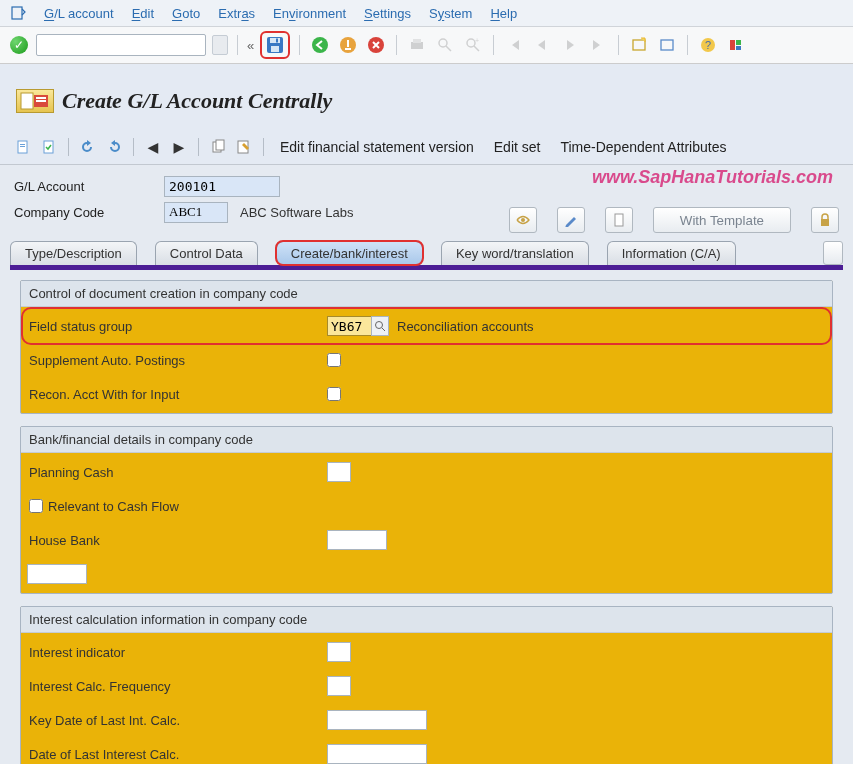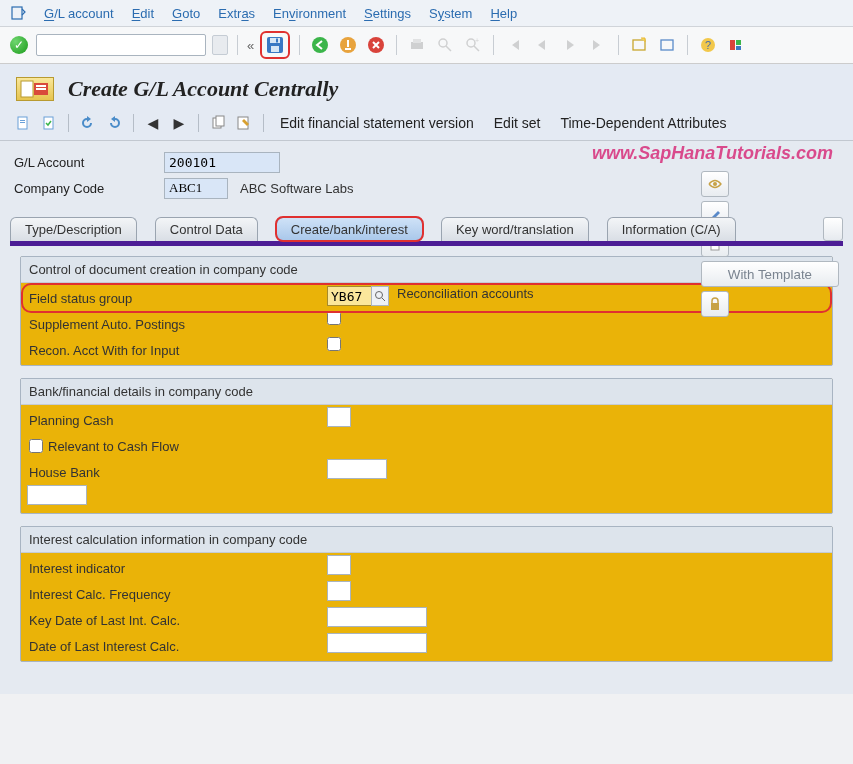--- a/index.html
+++ b/index.html
@@ -50,21 +50,21 @@
   .toolbar .dd { width:16px; height:20px; background:#e8ebef; border:1px solid #c5ccd4; border-radius:2px;}
   .toolbar .sep { width:1px; height:20px; background:#c8cdd3; margin:0 3px; }
   .toolbar .laquo { color:#666; font-size:13px; }
   .save-highlight {
     border:2px solid #e03030; border-radius:6px; padding:1px 2px;
   }
   .floppy-icon svg { display:block; }
   .tb-dim { opacity:0.35; }
 
   
-  .title-area { display:flex; align-items:center; gap:14px; padding: 12px 16px; background:#e4eaf3;text-align:right;}
+  .title-area { display:flex; align-items:center; gap:8px; padding: 24px 16px; background:#e4eaf3;text-align:right;}
   .title-icon {
     width:38px;height:24px;background:linear-gradient(#f9e79a,#e6c44f);
     border:1px solid #b89a30; display:flex;align-items:center;justify-content:center;
     font-size:10px;
   }
   .title-text { font-family: Georgia, serif; font-style: italic; font-weight: bold; font-size: 22px; color:#222;}
 
   
   .subbar {
     background:#e4eaf3; border-bottom:1px solid #c2c8d0;
@@ -78,21 +78,21 @@
   
   .header-fields { padding:8px 14px 6px; background:#e5eaf1; position:relative;}
   .hf-row { display:flex; align-items:center; height:26px;}
   .hf-label { width:150px; color:#222;}
   .hf-input {
     border:1px solid #a9b4bf; background:#d9e6f7;
     height:21px; padding:0 4px; font-family:monospace; font-size:13px;
     width:116px;
   }
   .hf-desc { margin-left:12px; }
-  .hf-actions { position:absolute; right:14px; top:30px; display:flex; gap:4px;flex-direction:column;}
+  .hf-actions { position:absolute; right:14px; top:42px; display:flex; gap:20px;}
   .sq-btn {
     width:28px; height:26px; border:1px solid #b0b8c0; border-radius:3px;
     background:linear-gradient(#fff,#e8ecf0); display:flex;align-items:center;justify-content:center;
   }
   .with-template {
     height:26px; padding:0 26px; border:1px solid #b0b8c0; border-radius:3px;
     background:linear-gradient(#fff,#e8ecf0); color:#7a8490;
   }
   .watermark {
     position:absolute; right:20px; top:2px; color:#d94a8c; font-weight:bold;
@@ -130,21 +130,21 @@
     border:1px solid #a8b4c2; border-radius:2px;
     margin-bottom:12px; background:#eab308;
   }
   .group-title {
     border-bottom:1px solid #c5ccd4;
     padding:5px 8px; background:#dde4ec;
     font-size:13px;
   }
   .group-body { padding:2px 6px;}
   .fld-row {
-    display:flex; height:26px;
+    display:flex; align-items:center; height:34px;
   }
   .fld-label { width:300px; padding-left:2px; display:flex; align-items:center; gap:4px;}
   .fld-input {
     border:1px solid #a9b4bf; background:#fff;
     height:20px; width:100px; padding:0 3px;
     font-size:13px;
   }
   .fld-input.sm { width:60px;}
   .fld-input.xs { width:24px;}
   .fld-check { width:14px; height:14px;}

